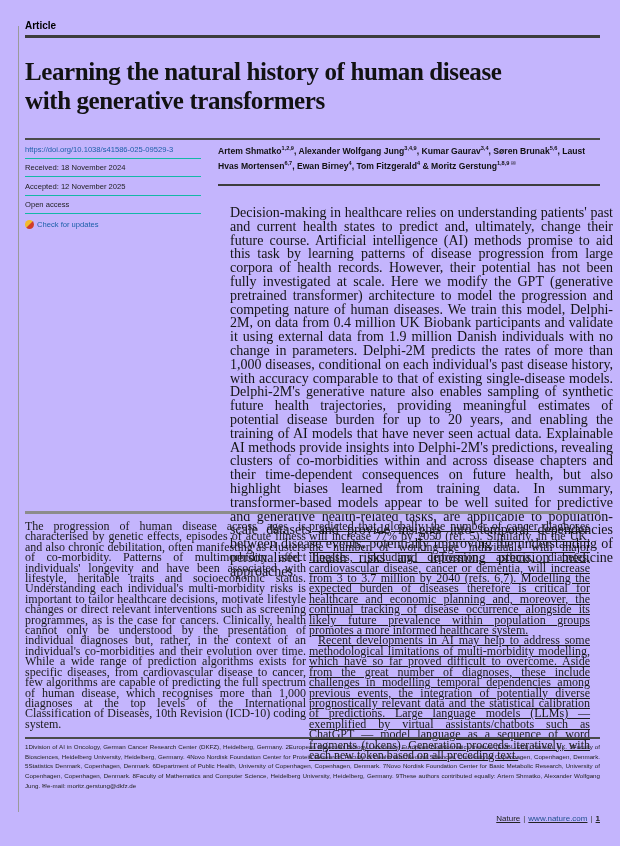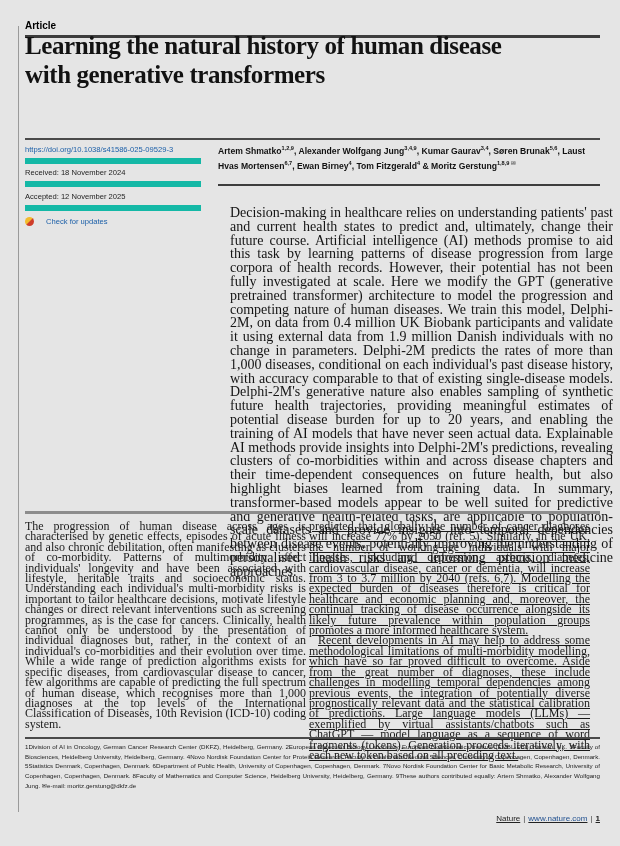--- a/index.html
+++ b/index.html
@@ -1,36 +1,36 @@
 <!DOCTYPE html>
 <html><head>
 <meta charset="utf-8">
 <style>
   html,body{margin:0;padding:0;background:#ffffff;}
-  .page{position:relative;width:620px;height:846px;background:#e5e5e5;overflow:hidden;
+  .page{position:relative;width:620px;height:846px;background:#c4b5fd;overflow:hidden;
         font-family:"Liberation Serif",serif;color:#151515;}
   .edge-line{position:absolute;left:18px;top:26px;width:1px;height:786px;background:#9a9a9a;}
 
   .kicker{position:absolute;left:25px;top:20px;font-family:"Liberation Sans",sans-serif;
           font-weight:bold;font-size:10px;color:#000;}
   .rule{position:absolute;background:#3d3d3d;}
   .rule-header{left:25px;top:35px;width:575px;height:2.5px;}
-  .title{position:absolute;left:25px;top:31px;width:505px;margin:0;
+  .title{position:absolute;left:25px;top:57px;width:505px;margin:0;
          font-family:"Liberation Serif",serif;font-weight:bold;font-size:25px;
          line-height:29px;letter-spacing:-0.4px;color:#121212;}
 
   .rule-top-full{left:25px;top:138px;width:575px;height:2px;background:#4a4a4a;}
 
   .meta{position:absolute;left:25px;top:140px;width:176px;
         font-family:"Liberation Sans",sans-serif;font-size:7.6px;color:#1d1d1d;}
-  .meta-item{padding:4.5px 0 4px 0;border-bottom:6px solid #14b8a6;line-height:9px;}
+  .meta-item{padding:4.5px 0 4px 0;border-bottom:1px solid #14b8a6;line-height:9px;}
   .meta-item:last-child{border-bottom:none;}
   .link{color:#1b5fa8;text-decoration:none;}
   .meta-published{color:#575757;}
-  .check-row{display:flex;align-items:center;gap:12px;padding-top:6px;}
+  .check-row{display:flex;align-items:center;gap:3px;padding-top:6px;}
   .crossmark{display:inline-block;width:9px;height:9px;border-radius:50%;
              background:linear-gradient(135deg,#f2bb2e 48%,#cf3d2a 52%);}
 
   .authors{position:absolute;left:218px;top:143px;width:382px;
            font-family:"Liberation Sans",sans-serif;font-weight:bold;font-size:8.6px;
            line-height:11.8px;color:#111;}
   .authors sup{font-size:5.6px;font-weight:bold;font-family:"Liberation Sans","DejaVu Sans",sans-serif;}
   .rule-authors{left:218px;top:184px;width:382px;height:1.5px;background:#3d3d3d;}
 
   .abstract{position:absolute;left:218px;top:206px;width:383px;
@@ -68,20 +68,21 @@
   <h1 class="title">Learning the natural history of human disease with generative transformers</h1>
 
   <div class="rule rule-top-full"></div>
 
   <div class="meta">
     <div class="meta-item">
       <a href="#" class="link">https://doi.org/10.1038/s41586-025-09529-3</a>
     </div>
     <div class="meta-item">Received: 18 November 2024</div>
     <div class="meta-item">Accepted: 12 November 2025</div>
+    <div class="meta-item">Open access</div>
     <div class="meta-item check-row">
       <span class="crossmark"></span>
       <span class="link">Check for updates</span>
     </div>
   </div>
 
   <div class="authors"><span>Artem Shmatko<sup>1,2,9</sup></span>, <span>Alexander Wolfgang Jung<sup>3,4,9</sup></span>, <span>Kumar Gaurav<sup>3,4</sup></span>, <span>Søren Brunak<sup>5,6</sup></span>, <span>Laust Hvas Mortensen<sup>6,7</sup></span>, <span>Ewan Birney<sup>4</sup></span>, <span>Tom Fitzgerald<sup>4</sup></span> &amp; <span>Moritz Gerstung<sup>1,8,9 ✉</sup></span></div>
   <div class="rule rule-authors"></div>
 
   <div class="abstract">Decision-making in healthcare relies on understanding patients' past and current health states to predict and, ultimately, change their future course. Artificial intelligence (AI) methods promise to aid this task by learning patterns of disease progression from large corpora of health records. However, their potential has not been fully investigated at scale. Here we modify the GPT (generative pretrained transformer) architecture to model the progression and competing nature of human diseases. We train this model, Delphi-2M, on data from 0.4 million UK Biobank participants and validate it using external data from 1.9 million Danish individuals with no change in parameters. Delphi-2M predicts the rates of more than 1,000 diseases, conditional on each individual's past disease history, with accuracy comparable to that of existing single-disease models. Delphi-2M's generative nature also enables sampling of synthetic future health trajectories, providing meaningful estimates of potential disease burden for up to 20 years, and enabling the training of AI models that have never seen actual data. Explainable AI methods provide insights into Delphi-2M's predictions, revealing clusters of co-morbidities within and across disease chapters and their time-dependent consequences on future health, but also highlight biases learned from training data. In summary, transformer-based models appear to be well suited for predictive and generative health-related tasks, are applicable to population-scale datasets and provide insights into temporal dependencies between disease events, potentially improving the understanding of personalised health risks and informing precision medicine approaches.</div>

